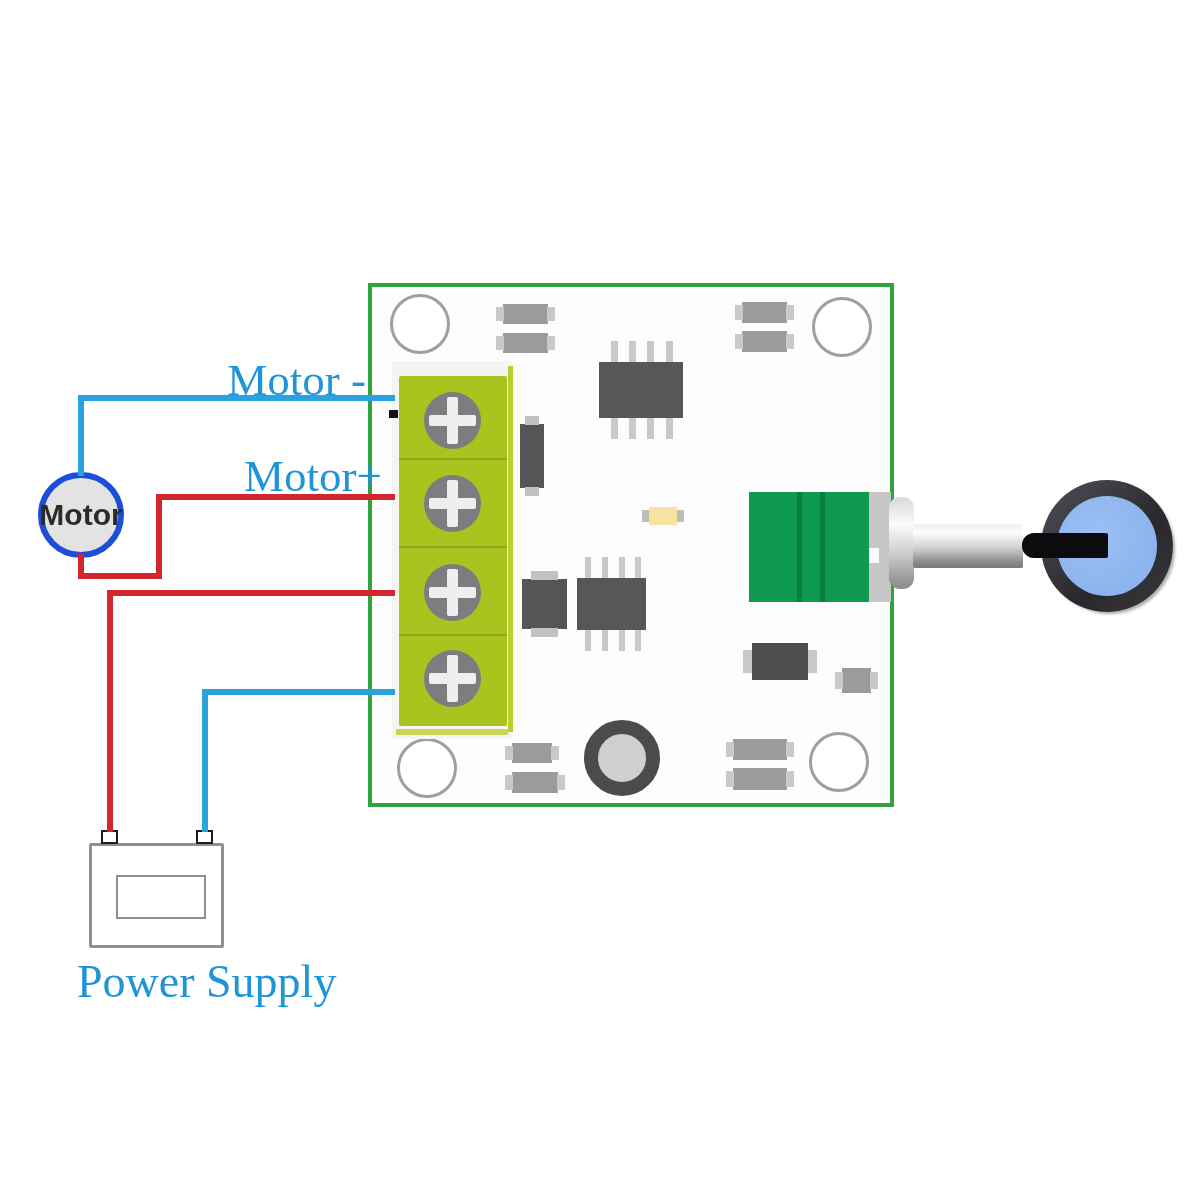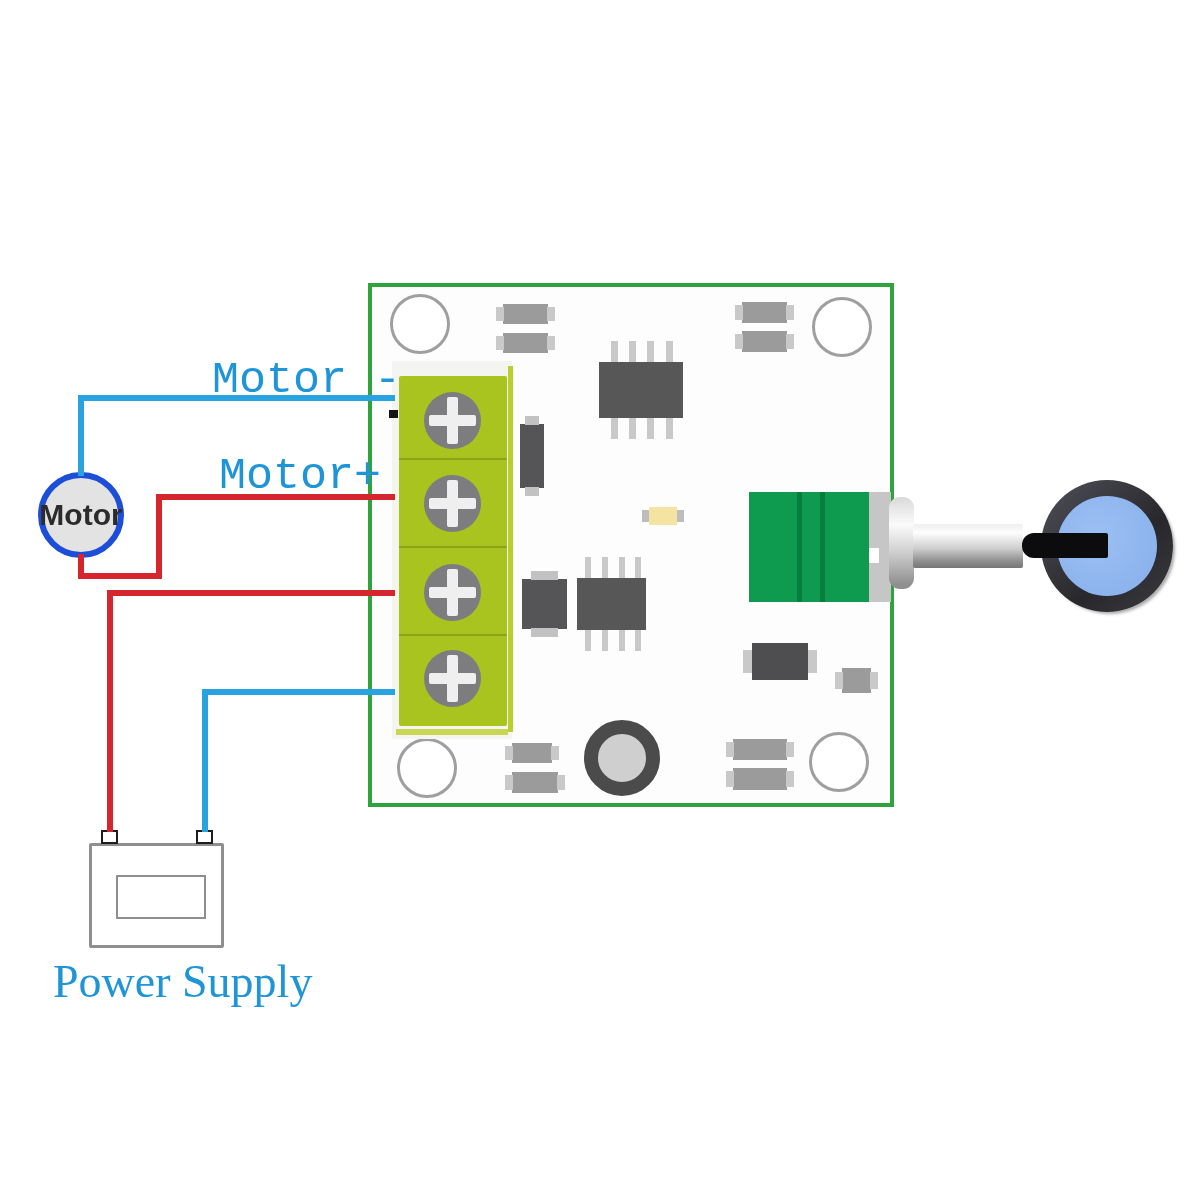--- a/index.html
+++ b/index.html
@@ -5,26 +5,26 @@
   html,body{margin:0;padding:0;background:#fff;}
   #stage{
     position:relative;width:1200px;height:1200px;background:#ffffff;overflow:hidden;
     font-family:"Liberation Sans", sans-serif;
   }
   .abs{position:absolute;box-sizing:border-box;}
 
   
   .net-label{
     position:absolute;width:154px;text-align:right;
-    font-family:Liberation Mono, monospace;
+    font-family:Liberation Serif, serif;
     font-size:45px;line-height:1;color:#1f95d8;white-space:nowrap;
   }
   .ps-label{
     position:absolute;font-family:"Liberation Serif","DejaVu Serif",serif;
-    font-size:46px;line-height:1;color:#1f95d8;white-space:nowrap;
+    font-size:46px;line-height:1;color:#1f95d8;white-space:nowrap;margin-left:24px;
   }
 
   
   .pcb{left:368px;top:283px;width:526px;height:524px;border:4px solid #2fa33c;background:#fdfdfd;}
   .hole{width:60px;height:60px;border:3px solid #9f9f9f;border-radius:50%;background:#fff;}
 
   
   .backing{left:392px;top:361px;width:120px;height:378px;background:#f4f4f1;}
   .lime-edge-v{left:508px;top:366px;width:5px;height:366px;background:#bccd2e;}
   .lime-edge-h{left:396px;top:729px;width:112px;height:6px;background:#c9d653;}
@@ -165,16 +165,16 @@
   <div class="abs ps-terminal" style="left:196px;top:830px;"></div>
 
   <svg class="wires">
     <polyline points="81,476 81,398 395,398" fill="none" stroke-width="6" stroke="#29a3e0"></polyline>
     <polyline points="81,554 81,576 159,576 159,497 395,497" fill="none" stroke-width="6" stroke="#d4262c"></polyline>
     <polyline points="110,832 110,593 395,593" fill="none" stroke-width="6" stroke="#d4262c"></polyline>
     <polyline points="205,832 205,692 395,692" fill="none" stroke-width="6" stroke="#29a3e0"></polyline>
   </svg>
 
   <div class="net-label" style="left:212px;top:358px;">Motor -</div>
-  <div class="net-label" style="left:219px;top:454px;">Motor+</div>
+  <div class="net-label" style="left:228px;top:454px;">Motor+</div>
   <div class="ps-label" style="left:53px;top:959px;">Power Supply</div>
 
 </div>
 
 </body></html>

